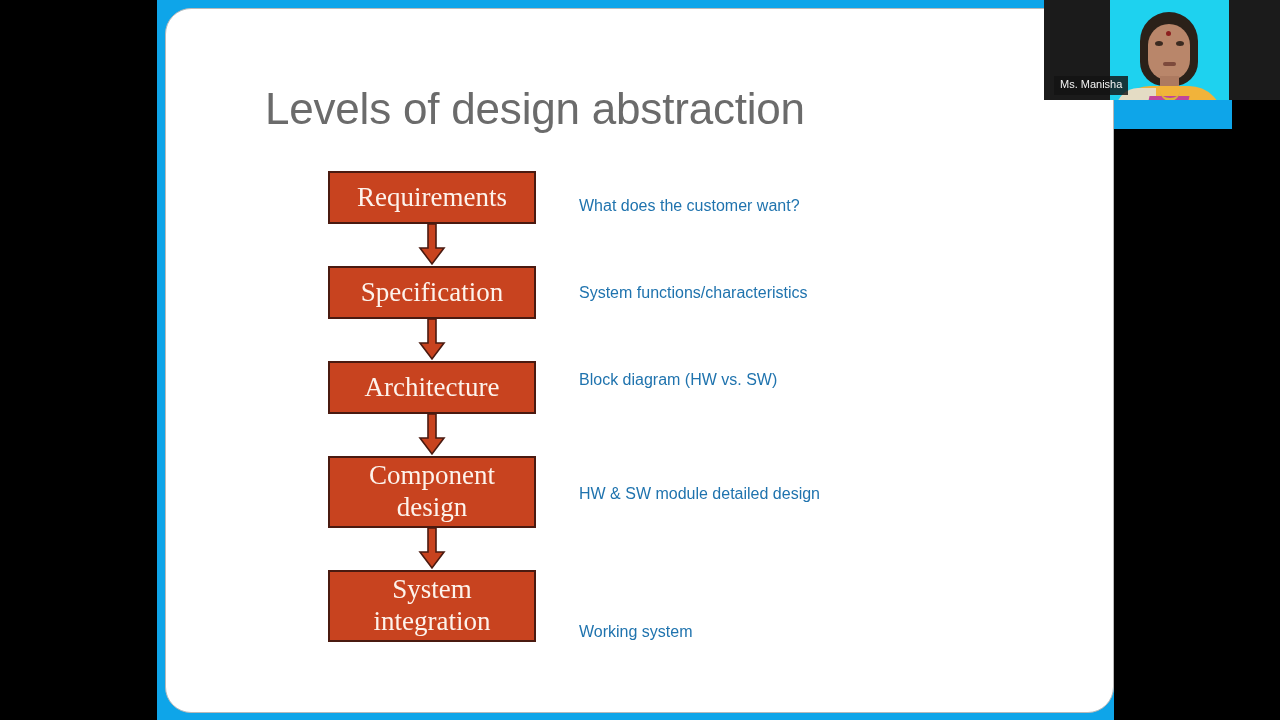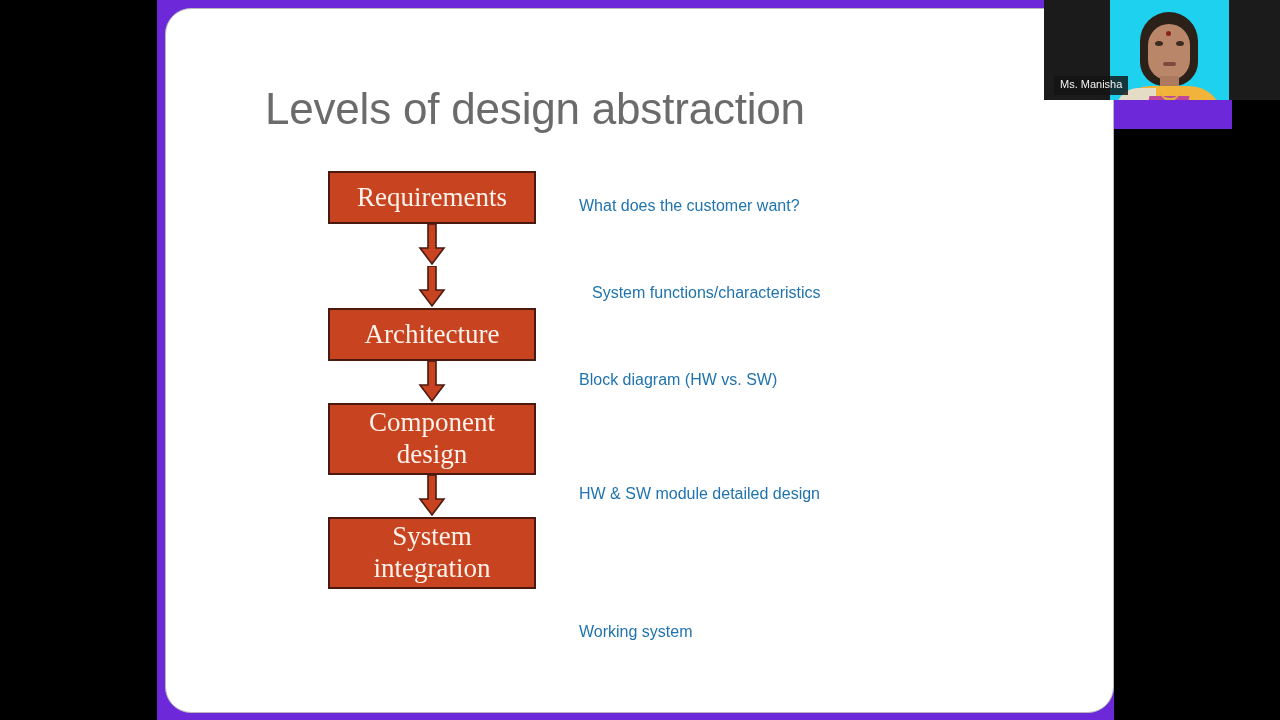--- a/index.html
+++ b/index.html
@@ -13,21 +13,21 @@
     height: 720px;
     overflow: hidden;
     font-family: "Liberation Sans", sans-serif;
     position: relative;
   }
 
   
   #stage {
     position: absolute;
     inset: 0;
-    background: #6d28d9;
+    background: #0ea5e9;
   }
 
   
   #slide {
     position: absolute;
     left: 165px;
     top: 8px;
     width: 949px;
     height: 705px;
     background: #ffffff;
@@ -97,21 +97,21 @@
   .annotation {
     position: absolute;
     left: 0;
     color: #1f73ae;
     font-family: "Liberation Sans", sans-serif;
     font-size: 16px;
     line-height: 1.25;
     white-space: nowrap;
   }
   .annotation.a0 { top: 25px; }
-  .annotation.a1 { top: 112px; margin-left: 13px; }
+  .annotation.a1 { top: 112px; }
   .annotation.a2 { top: 199px; }
   .annotation.a3 { top: 313px; text-align: right; }
   .annotation.a4 { top: 451px; }
 
   
   #participant-tile {
     position: absolute;
     left: 1044px;
     top: 0px;
     width: 236px;
@@ -275,20 +275,25 @@
         <div class="flow-box one-line">
           <span class="label-text">Requirements</span>
         </div>
       </div>
       <div class="flow-arrow">
         <svg width="32" height="42" viewBox="0 0 32 42" aria-hidden="true">
           <path d="M12 0 L20 0 L20 24 L28 24 L16 40 L4 24 L12 24 Z" fill="#c8431f" stroke="#4a1a10" stroke-width="1.6" stroke-linejoin="miter"></path>
         </svg>
       </div>
 
+      <div class="flow-step">
+        <div class="flow-box one-line">
+          <span class="label-text">Specification</span>
+        </div>
+      </div>
       <div class="flow-arrow">
         <svg width="32" height="42" viewBox="0 0 32 42" aria-hidden="true">
           <path d="M12 0 L20 0 L20 24 L28 24 L16 40 L4 24 L12 24 Z" fill="#c8431f" stroke="#4a1a10" stroke-width="1.6" stroke-linejoin="miter"></path>
         </svg>
       </div>
 
       <div class="flow-step">
         <div class="flow-box one-line">
           <span class="label-text">Architecture</span>
         </div>

